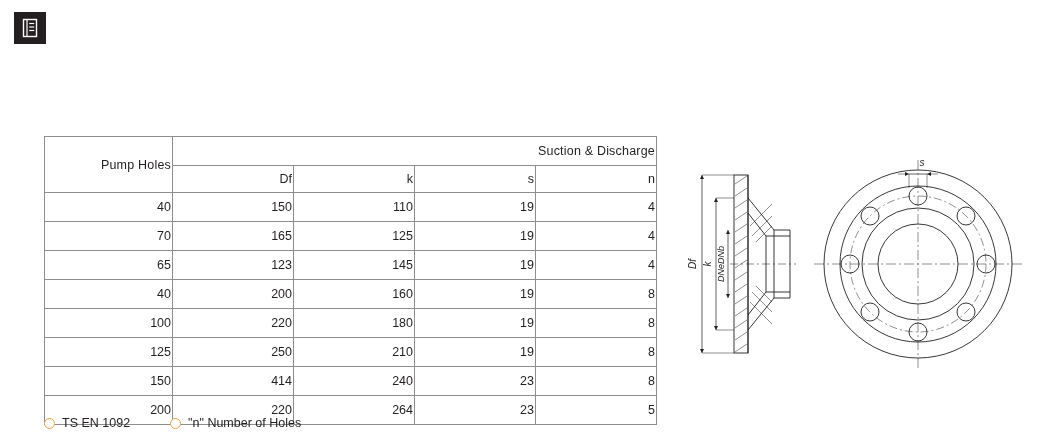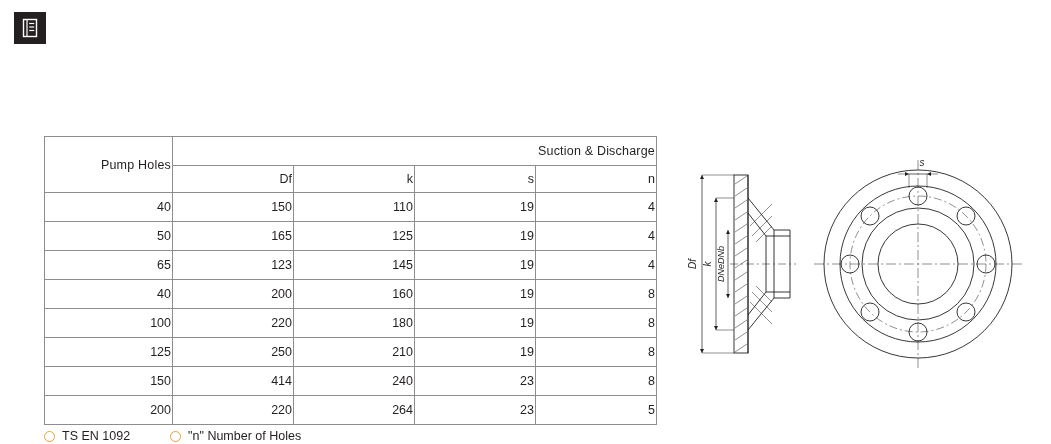--- a/index.html
+++ b/index.html
@@ -84,21 +84,20 @@
   
   .legend {
     position: absolute;
     left: 44px;
     top: 416px;
     display: flex;
     align-items: center;
     gap: 40px;
     font-size: 12.5px;
     color: #231f20;
-    margin-top: 13px;
   }
   .legend-item {
     display: flex;
     align-items: center;
     gap: 7px;
     white-space: nowrap;
   }
   .legend-dot {
     width: 9px;
     height: 9px;
@@ -156,21 +155,21 @@
     </thead>
     <tbody>
       <tr>
         <td>40</td>
         <td>150</td>
         <td>110</td>
         <td>19</td>
         <td>4</td>
       </tr>
       <tr>
-        <td>50</td>
+        <td>70</td>
         <td>165</td>
         <td>125</td>
         <td>19</td>
         <td>4</td>
       </tr>
       <tr>
         <td>65</td>
         <td>123</td>
         <td>145</td>
         <td>19</td>

